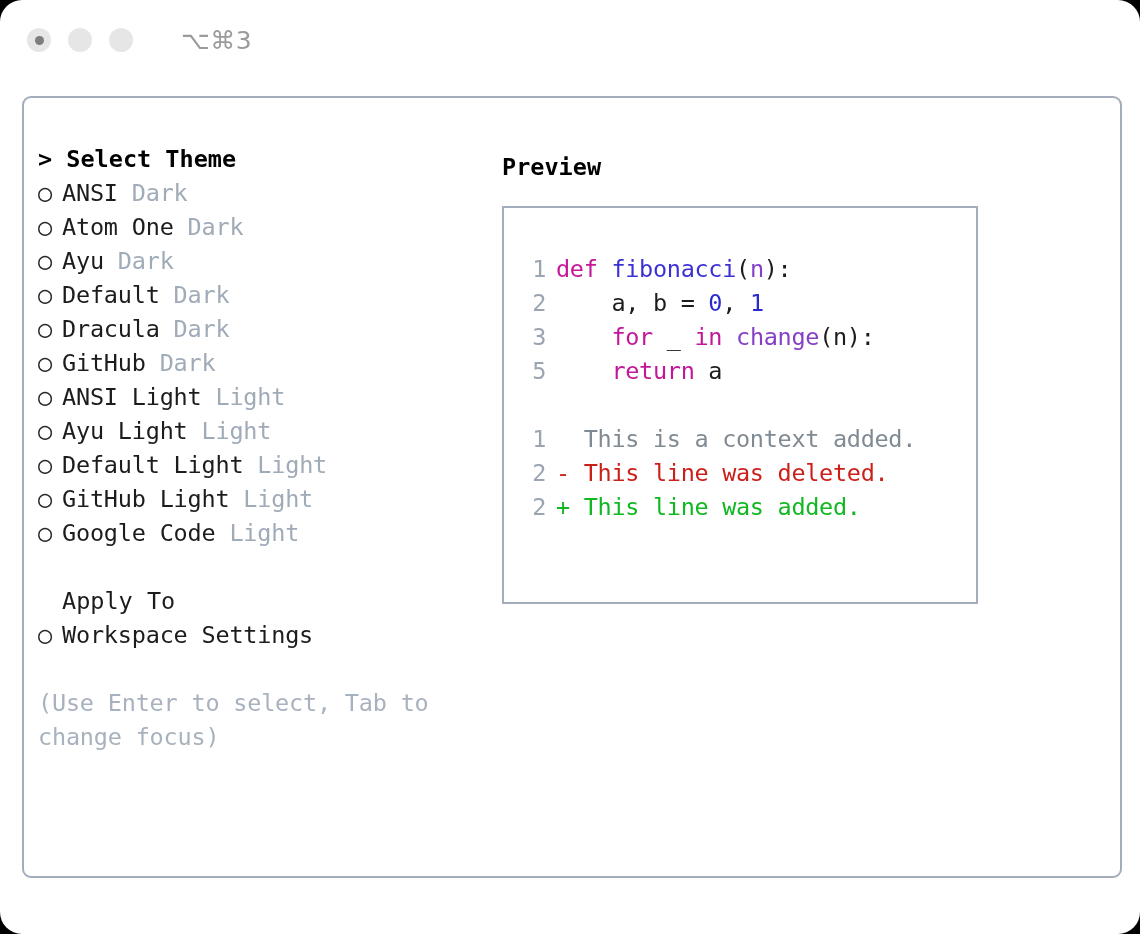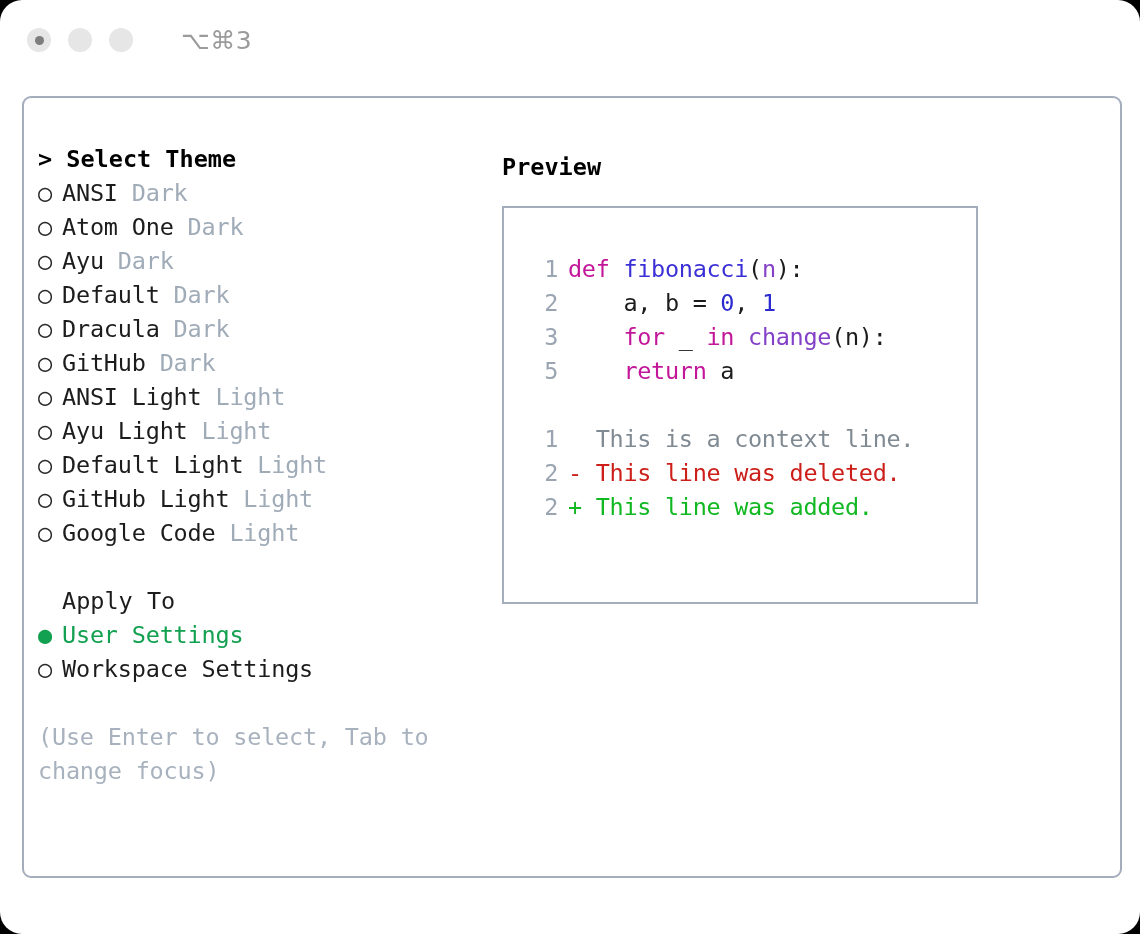--- a/index.html
+++ b/index.html
@@ -155,21 +155,21 @@
     height: 398px;
     border: 2px solid #a3adbc;
     box-sizing: border-box;
     background: #ffffff;
     padding: 44px 0 0 0;
   }
   .code-line {
     font-size: 23.5px;
     line-height: 34px;
     white-space: pre;
-    padding-left: 32px;
+    padding-left: 20px;
     letter-spacing: -0.3px;
   }
   .ln {
     display: inline-block;
     width: 22px;
     text-align: right;
     color: #9aa5b1;
     margin-right: 10px;
   }
   .kw   { color: #c3179a; }
@@ -217,40 +217,39 @@
             <div class="list-line"><span class="marker unsel">○</span><span class="item-label">Default Light </span><span class="badge">Light</span></div>
             <div class="list-line"><span class="marker unsel">○</span><span class="item-label">GitHub Light </span><span class="badge">Light</span></div>
             <div class="list-line"><span class="marker unsel">○</span><span class="item-label">Google Code </span><span class="badge">Light</span></div>
           </div>
 
         <div class="spacer-sm"></div>
 
         <div class="apply-title">Apply To</div>
 
         <div id="apply-list">
-            <div class="list-line"><span class="marker sel">●</span><span class="item-label selected">User Settings</span></div>
             <div class="list-line"><span class="marker unsel">○</span><span class="item-label">Workspace Settings</span></div>
           </div>
 
         <div class="hint">(Use Enter to select, Tab to change focus)</div>
       </div>
 
       <div class="right-col">
         <div class="preview-title">Preview</div>
 
         <div class="preview-box">
           <div id="code-block">
               <div class="code-line"><span class="ln">1</span><span class="kw">def</span><span class="plain"> </span><span class="fn">fibonacci</span><span class="plain">(</span><span class="var">n</span><span class="plain">):</span></div>
               <div class="code-line"><span class="ln">2</span><span class="plain">    a, b = </span><span class="num">0</span><span class="plain">, </span><span class="num">1</span></div>
               <div class="code-line"><span class="ln">3</span><span class="plain">    </span><span class="kw">for</span><span class="plain"> _ </span><span class="kw">in</span><span class="plain"> </span><span class="var">change</span><span class="plain">(n):</span></div>
               <div class="code-line"><span class="ln">5</span><span class="plain">    </span><span class="kw">return</span><span class="plain"> a</span></div>
             </div>
           <div class="code-gap"></div>
           <div id="diff-block">
-              <div class="code-line"><span class="ln">1</span><span class="ctx">  This is a context line.</span></div>
+              <div class="code-line"><span class="ln">1</span><span class="ctx">  This is a context added.</span></div>
               <div class="code-line"><span class="ln">2</span><span class="del">- This line was deleted.</span></div>
               <div class="code-line"><span class="ln">2</span><span class="add">+ This line was added.</span></div>
             </div>
         </div>
       </div>
 
     </div>
   </div>
 </div>
 

